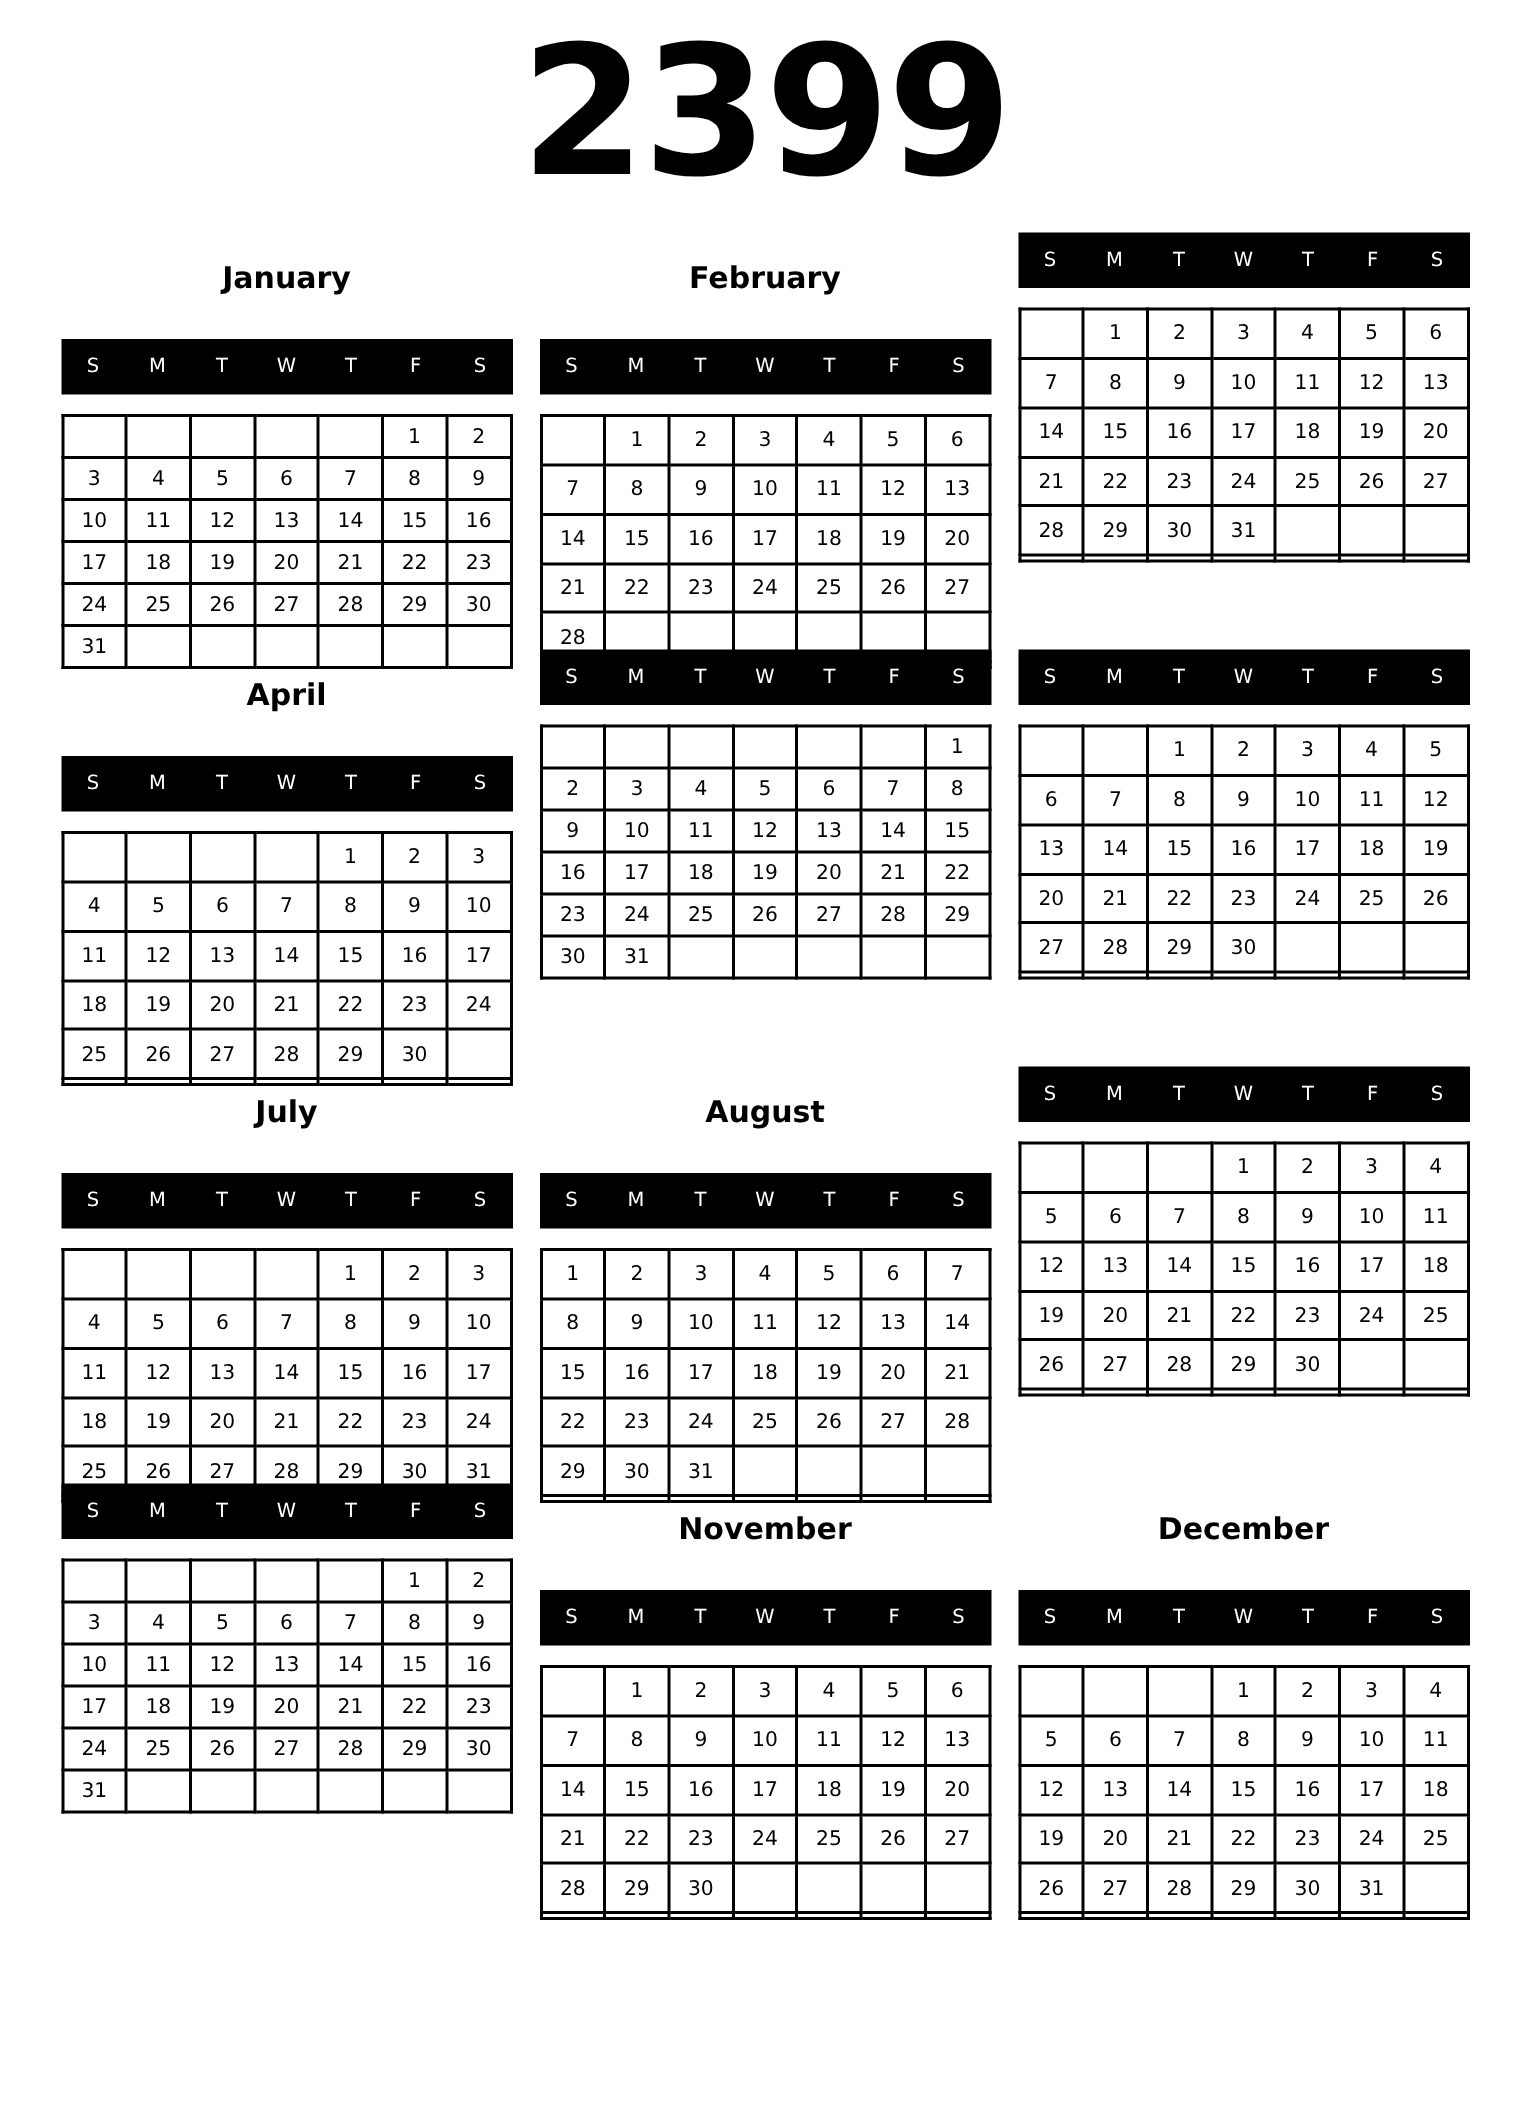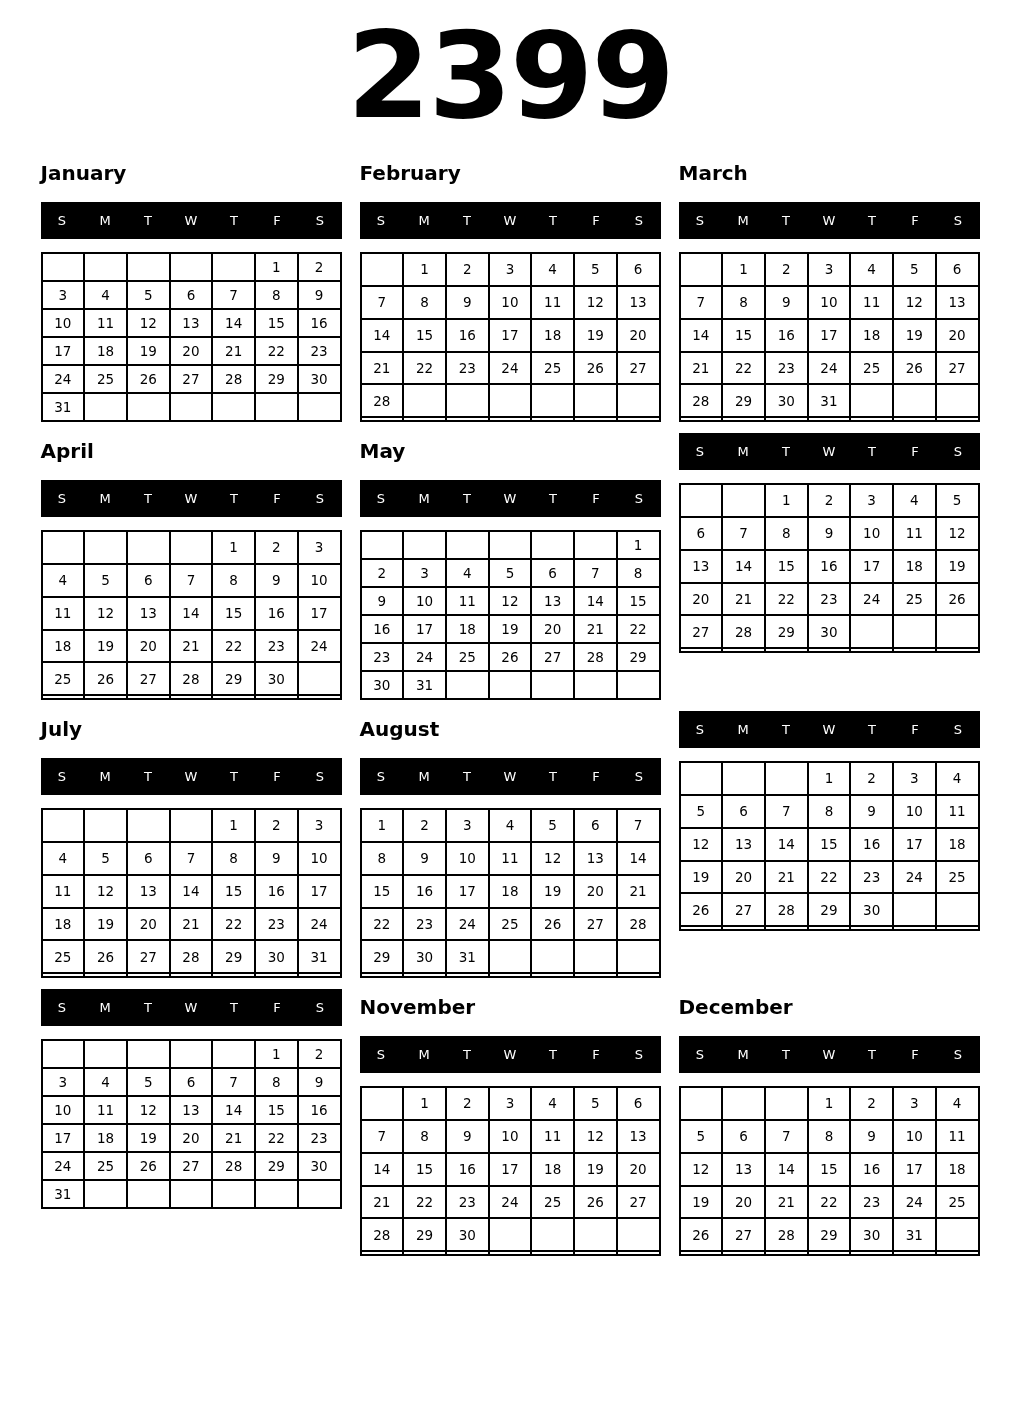--- a/index.html
+++ b/index.html
@@ -33,24 +33,25 @@
     display: grid;
     grid-template-columns: repeat(3, 301px);
     column-gap: 18px;
     justify-content: center;
   }
   .month {
     height: 278px;
     box-sizing: border-box;
   }
   .month-title {
-    margin: 0;
+    margin: 12px;
     padding-top: 4px;
     height: 47px;
     box-sizing: border-box;
+    text-align: center;
     font-size: 20px;
     line-height: 28px;
     font-weight: 700;
   }
   .weekday-band {
     display: grid;
     grid-template-columns: repeat(7, 1fr);
     height: 37px;
     background: var(--band-bg, #000);
     color: var(--band-text, #fff);
@@ -221,21 +222,20 @@
               <td></td>
               <td></td>
               <td></td>
               <td></td>
             </tr>
           </tbody>
         </table>
   </section>
 
   <section class="month">
-    <h2 class="month-title">March</h2>
     <div class="weekday-band">
           <span>S</span>
           <span>M</span>
           <span>T</span>
           <span>W</span>
           <span>T</span>
           <span>F</span>
           <span>S</span>
         </div>
     <div class="band-gap"></div>
@@ -365,21 +365,20 @@
               <td></td>
               <td></td>
               <td></td>
               <td></td>
             </tr>
           </tbody>
         </table>
   </section>
 
   <section class="month">
-    <h2 class="month-title">May</h2>
     <div class="weekday-band">
           <span>S</span>
           <span>M</span>
           <span>T</span>
           <span>W</span>
           <span>T</span>
           <span>F</span>
           <span>S</span>
         </div>
     <div class="band-gap"></div>

